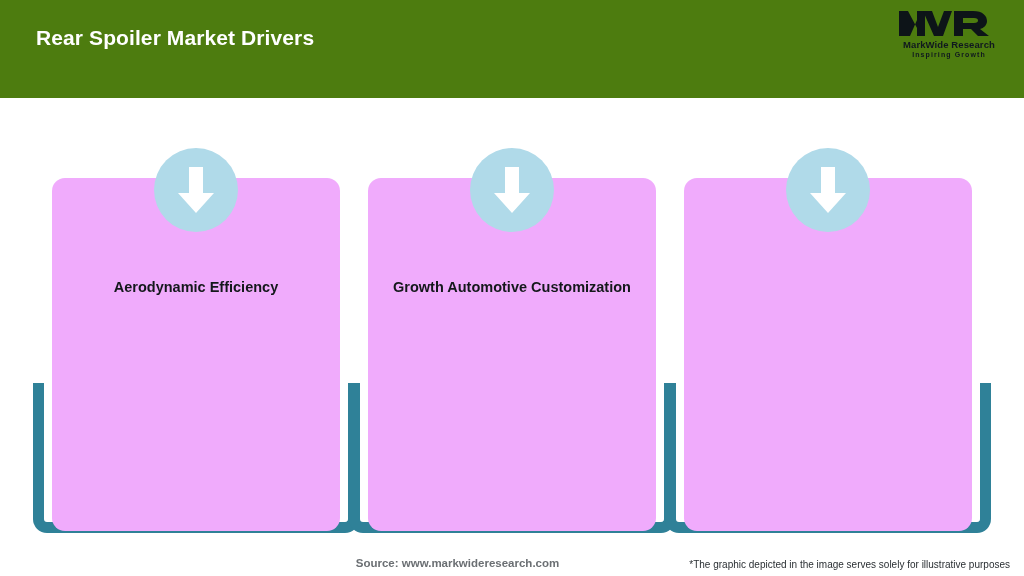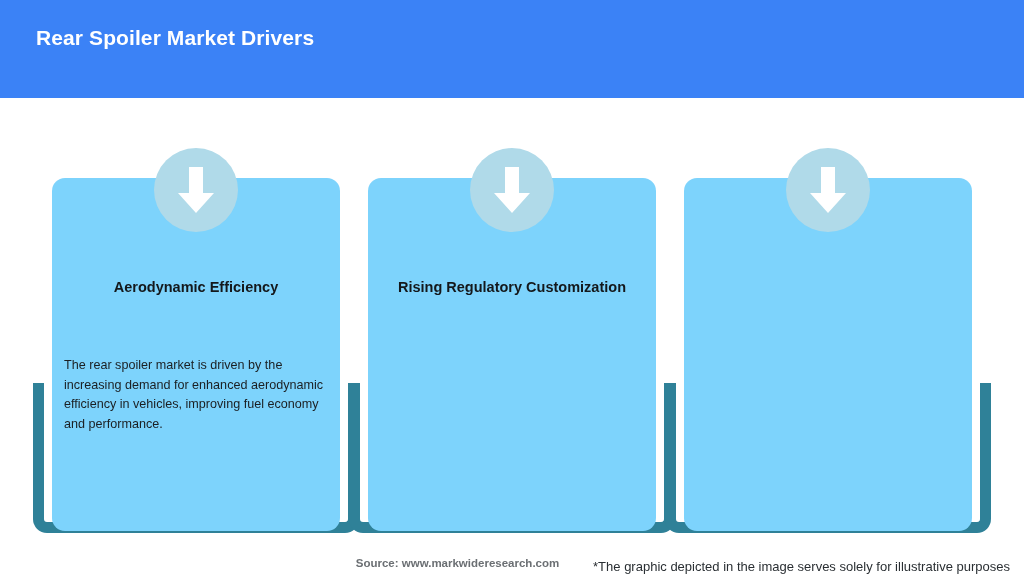--- a/index.html
+++ b/index.html
@@ -15,21 +15,21 @@
     position: relative;
   }
 
   
   #header-band {
     position: absolute;
     left: 0;
     top: 0;
     width: 1024px;
     height: 98px;
-    background: #3b82f6;
+    background: #4d7c0f;
   }
   #page-title {
     position: absolute;
     left: 36px;
     top: 26px;
     font-size: 21px;
     font-weight: bold;
     color: #ffffff;
     letter-spacing: 0.1px;
     white-space: nowrap;
@@ -96,21 +96,21 @@
     border-bottom-right-radius: 14px;
     box-sizing: border-box;
   }
 
   .card {
     position: absolute;
     left: 0;
     top: 30px;
     width: 288px;
     height: 353px;
-    background: #7dd3fc;
+    background: #f0abfc;
     border-radius: 13px;
     box-sizing: border-box;
     padding: 0 12px;
   }
 
   
   .icon-circle {
     position: absolute;
     left: 50%;
     top: -30px;
@@ -155,57 +155,65 @@
     width: 915px;
     text-align: center;
     font-size: 11.5px;
     font-weight: bold;
     color: #6b6f73;
   }
   #disclaimer-note {
     position: absolute;
     right: 14px;
     top: 559px;
-    font-size: 13px;
+    font-size: 10px;
     color: #2a2f33;
     white-space: nowrap;
   }
 </style>
 </head>
 <body>
 
 <div id="header-band">
   <div id="page-title">Rear Spoiler Market Drivers</div>
 
+  <div id="logo">
+    <svg id="logo-mark" width="104" height="30" viewBox="0 0 104 30">
+      <path d="M2 28 L2 3 L11 3 L20 20 L20 3 L28 3 L28 28 L20 28 L20 12 L13 28 Z" fill="#0d1418"></path>
+      <path d="M26 3 L35 3 L41 19 L47 3 L55 3 L46 28 L37 28 Z" fill="#0d1418"></path>
+      <path d="M57 28 L57 3 L76 3 C86 3 90 8 90 13 C90 17 87 20 83 21 L92 28 L81 28 L74 21 L66 21 L66 28 Z M66 10 L66 15 L77 15 C80 15 81 14 81 12.5 C81 11 80 10 77 10 Z" fill="#0d1418"></path>
+    </svg>
+    <div id="logo-name">MarkWide Research</div>
+    <div id="logo-tagline">Inspiring Growth</div>
+  </div>
 </div>
 
 <div id="cards">
 
   <div class="card-group g0">
     <div class="bracket"></div>
     <div class="card">
       <div class="icon-circle">
         <svg width="42" height="50" viewBox="0 0 42 50">
           <path d="M14 2 L28 2 L28 28 L39 28 L21 48 L3 28 L14 28 Z" fill="#ffffff"></path>
         </svg>
       </div>
       <div class="card-title">Aerodynamic Efficiency</div>
-      <div class="card-body">The rear spoiler market is driven by the increasing demand for enhanced aerodynamic efficiency in vehicles, improving fuel economy and performance.</div>
     </div>
   </div>
 
   <div class="card-group g1">
     <div class="bracket"></div>
     <div class="card">
       <div class="icon-circle">
         <svg width="42" height="50" viewBox="0 0 42 50">
           <path d="M14 2 L28 2 L28 28 L39 28 L21 48 L3 28 L14 28 Z" fill="#ffffff"></path>
         </svg>
       </div>
-      <div class="card-title">Rising Regulatory Customization</div>
+      <div class="card-title">Growth Automotive Customization</div>
     </div>
   </div>
 
   <div class="card-group g2">
     <div class="bracket"></div>
     <div class="card">
       <div class="icon-circle">
         <svg width="42" height="50" viewBox="0 0 42 50">
           <path d="M14 2 L28 2 L28 28 L39 28 L21 48 L3 28 L14 28 Z" fill="#ffffff"></path>
         </svg>

